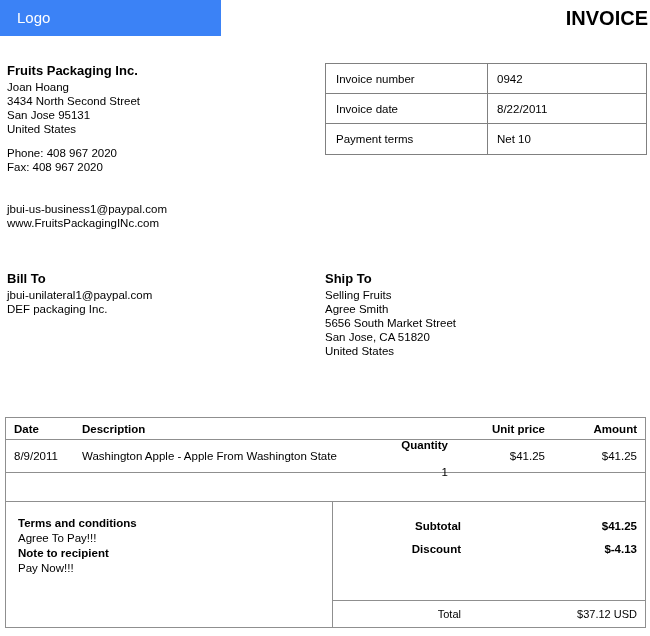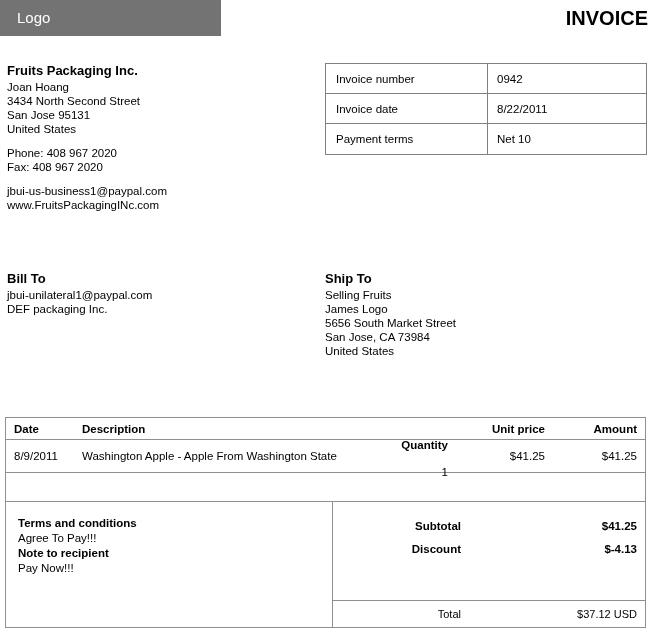--- a/index.html
+++ b/index.html
@@ -6,31 +6,31 @@
   html,body { background:#fff; }
   body {
     width:650px; height:636px; position:relative;
     font-family:"Liberation Sans", sans-serif;
     color:#000; font-size:11.5px; line-height:14px;
     overflow:hidden;
   }
   .abs { position:absolute; }
 
   
-  .logo-box { left:0; top:0; width:221px; height:36px; background:#737373; }
+  .logo-box { left:0; top:0; width:221px; height:36px; background:#3b82f6; }
   .logo-box span { display:block; padding-left:17px; line-height:36px; color:#fff; font-size:15px; }
 
   
   .invoice-title { top:7px; right:2px; font-size:20px; font-weight:bold; line-height:22px; }
 
   
   .company-block { left:7px; top:62px; }
   .company-name { font-weight:bold; font-size:13px; line-height:18px; }
   .phone-block { left:7px; top:146px; }
-  .contact-block { left:7px; top:184px; }
+  .contact-block { left:7px; top:202px; }
 
   
   .details-table { left:325px; top:63px; width:322px; border:1px solid #808080; }
   .detail-row { display:flex; height:30px; border-bottom:1px solid #808080; }
   .detail-row:last-child { border-bottom:none; }
   .detail-label { width:162px; border-right:1px solid #808080; font-weight:normal;
                   padding-left:10px; display:flex; align-items:center; }
   .detail-value { flex:1; padding-left:9px; display:flex; align-items:center; }
 
   
@@ -108,23 +108,23 @@
 
 <div class="abs billto-block">
   <div class="party-heading">Bill To</div>
   <div>jbui-unilateral1@paypal.com</div>
   <div>DEF packaging Inc.</div>
 </div>
 
 <div class="abs shipto-block">
   <div class="party-heading">Ship To</div>
   <div>Selling Fruits</div>
-  <div>James Logo</div>
+  <div>Agree Smith</div>
   <div>5656 South Market Street</div>
-  <div>San Jose, CA 73984</div>
+  <div>San Jose, CA 51820</div>
   <div>United States</div>
 </div>
 
 <div class="abs items-table">
   <div class="irow items-header">
     <div class="col-date">Date</div>
     <div class="col-desc">Description</div>
     <div class="col-qty">Quantity</div>
     <div class="col-unit">Unit price</div>
     <div class="col-amt">Amount</div>

